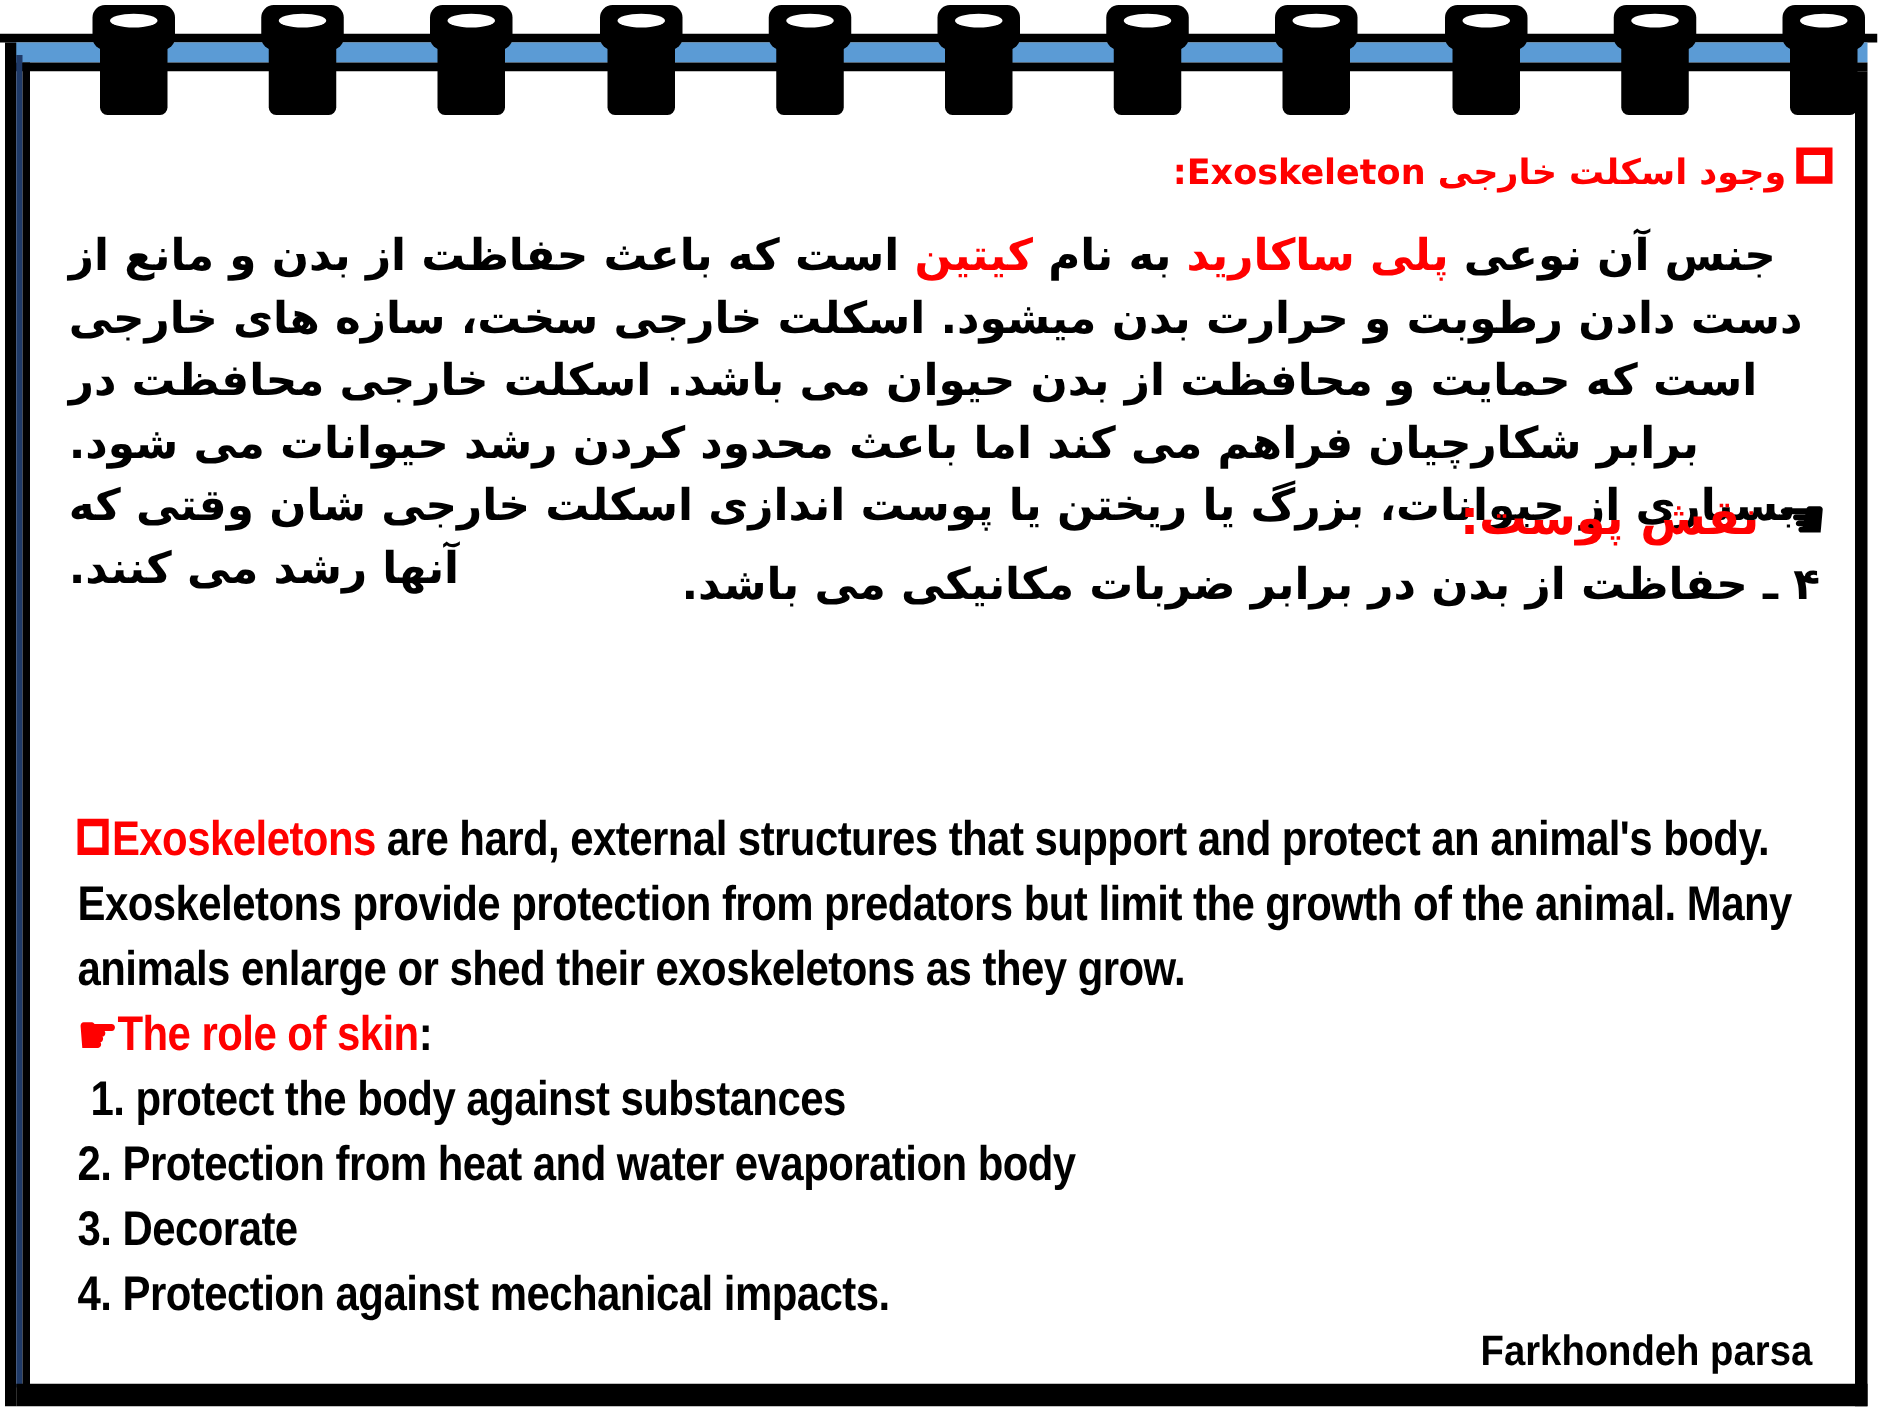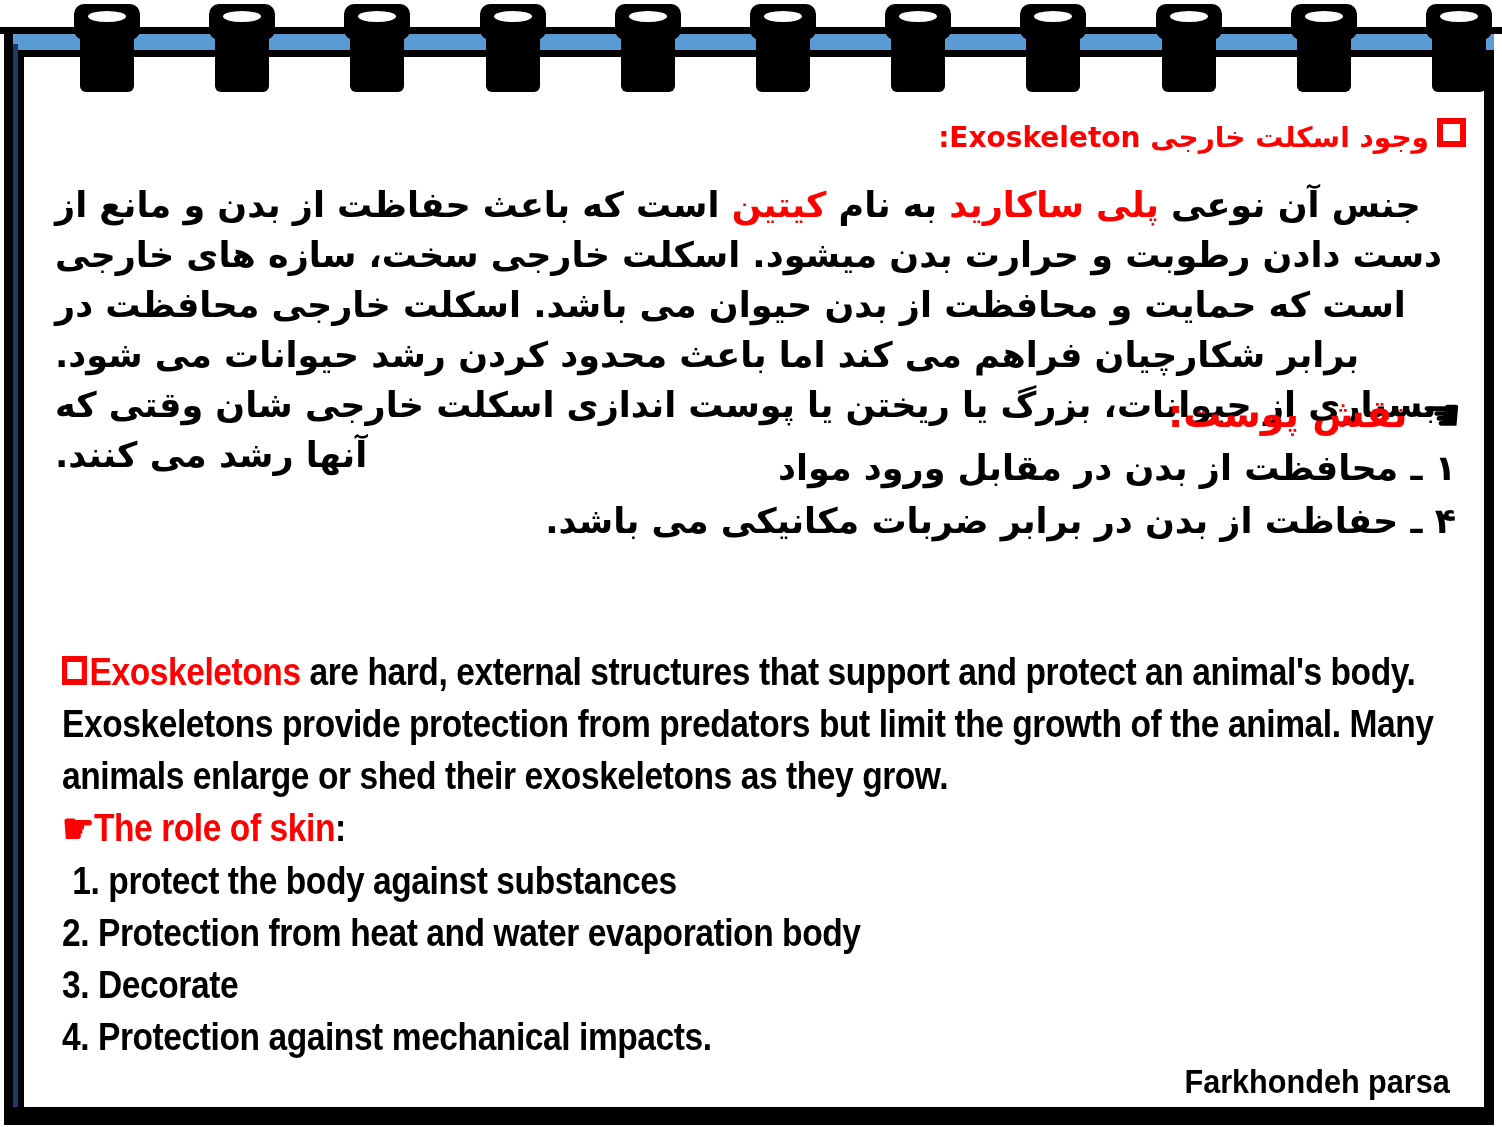--- a/index.html
+++ b/index.html
@@ -97,21 +97,20 @@
   <div class="abs fa" id="fa-para">
     <span>جنس آن نوعی </span><span class="red">پلی ساکارید</span><span> به نام </span><span class="red">کیتین</span><span> است که باعث حفاظت از بدن و مانع از دست دادن رطوبت و حرارت بدن میشود. اسکلت خارجی سخت، سازه های خارجی است که حمایت و محافظت از بدن حیوان می باشد. اسکلت خارجی محافظت در برابر شکارچیان فراهم می کند اما باعث محدود کردن رشد حیوانات می شود. بسیاری از حیوانات، بزرگ یا ریختن یا پوست اندازی اسکلت خارجی شان وقتی که آنها رشد می کنند.</span>
   </div>
 
   <div class="abs fa" id="fa-skin">
     <span class="hand">☚</span>
     <span class="label">نقش پوست:</span>
   </div>
 
   <div class="abs fa" id="fa-list">
-    <div>۱ ـ محافظت از بدن در مقابل ورود مواد</div>
     <div>۴ ـ حفاظت از بدن در برابر ضربات مکانیکی می باشد.</div>
   </div>
 
   <div class="abs" id="en-block">
     <div>
       <span class="sq"></span><span class="red">Exoskeletons</span><span> are hard, external structures that support and protect an animal's body. Exoskeletons provide protection from predators but limit the growth of the animal. Many animals enlarge or shed their exoskeletons as they grow.</span>
     </div>
     <div id="en-skin">
       <span class="hand">☛</span><span class="label">The role of skin</span><span>:</span>
     </div>

